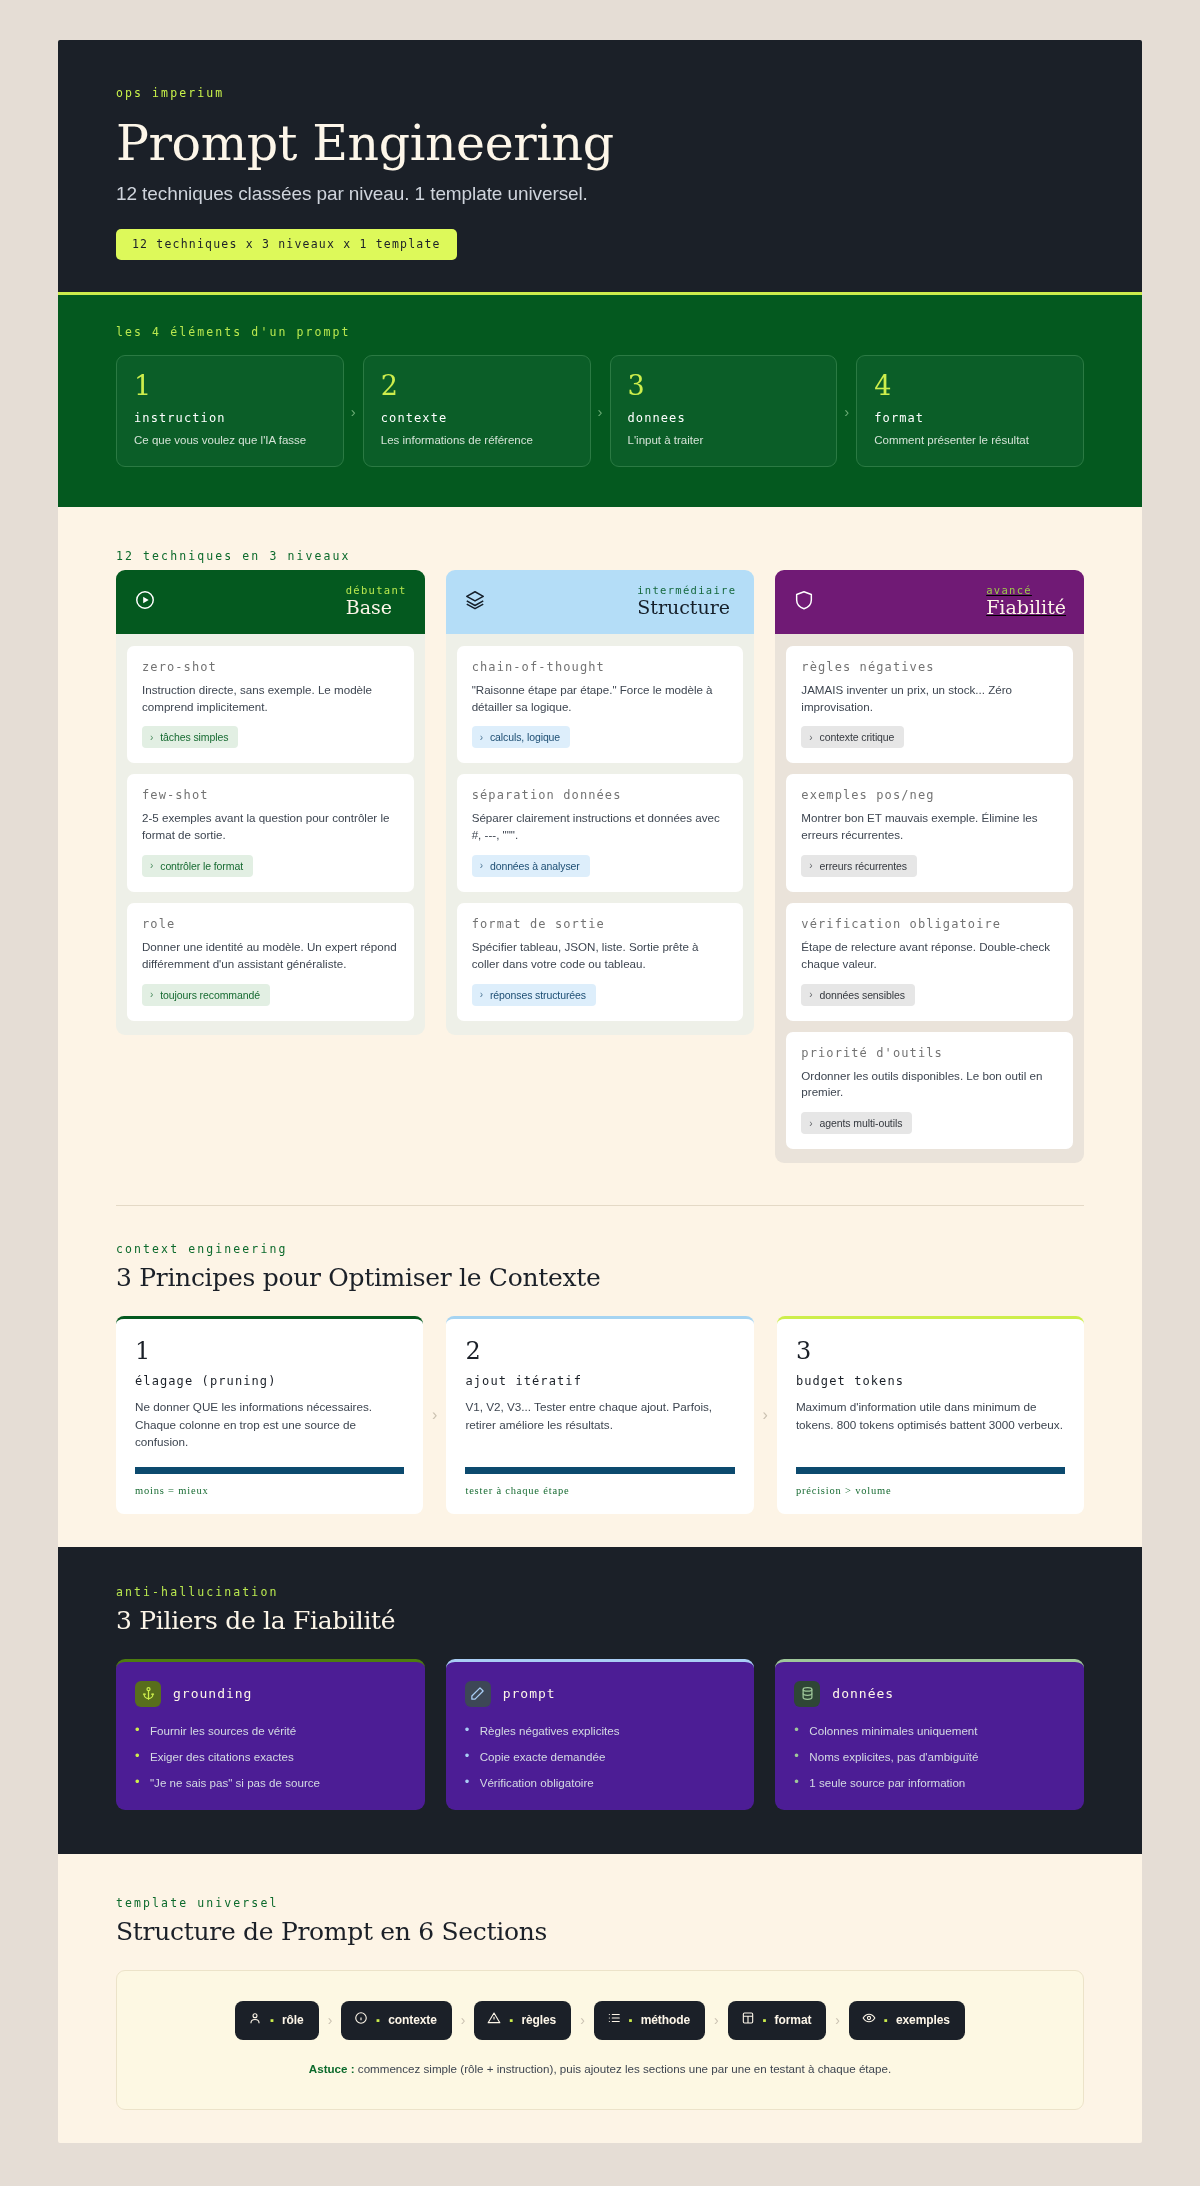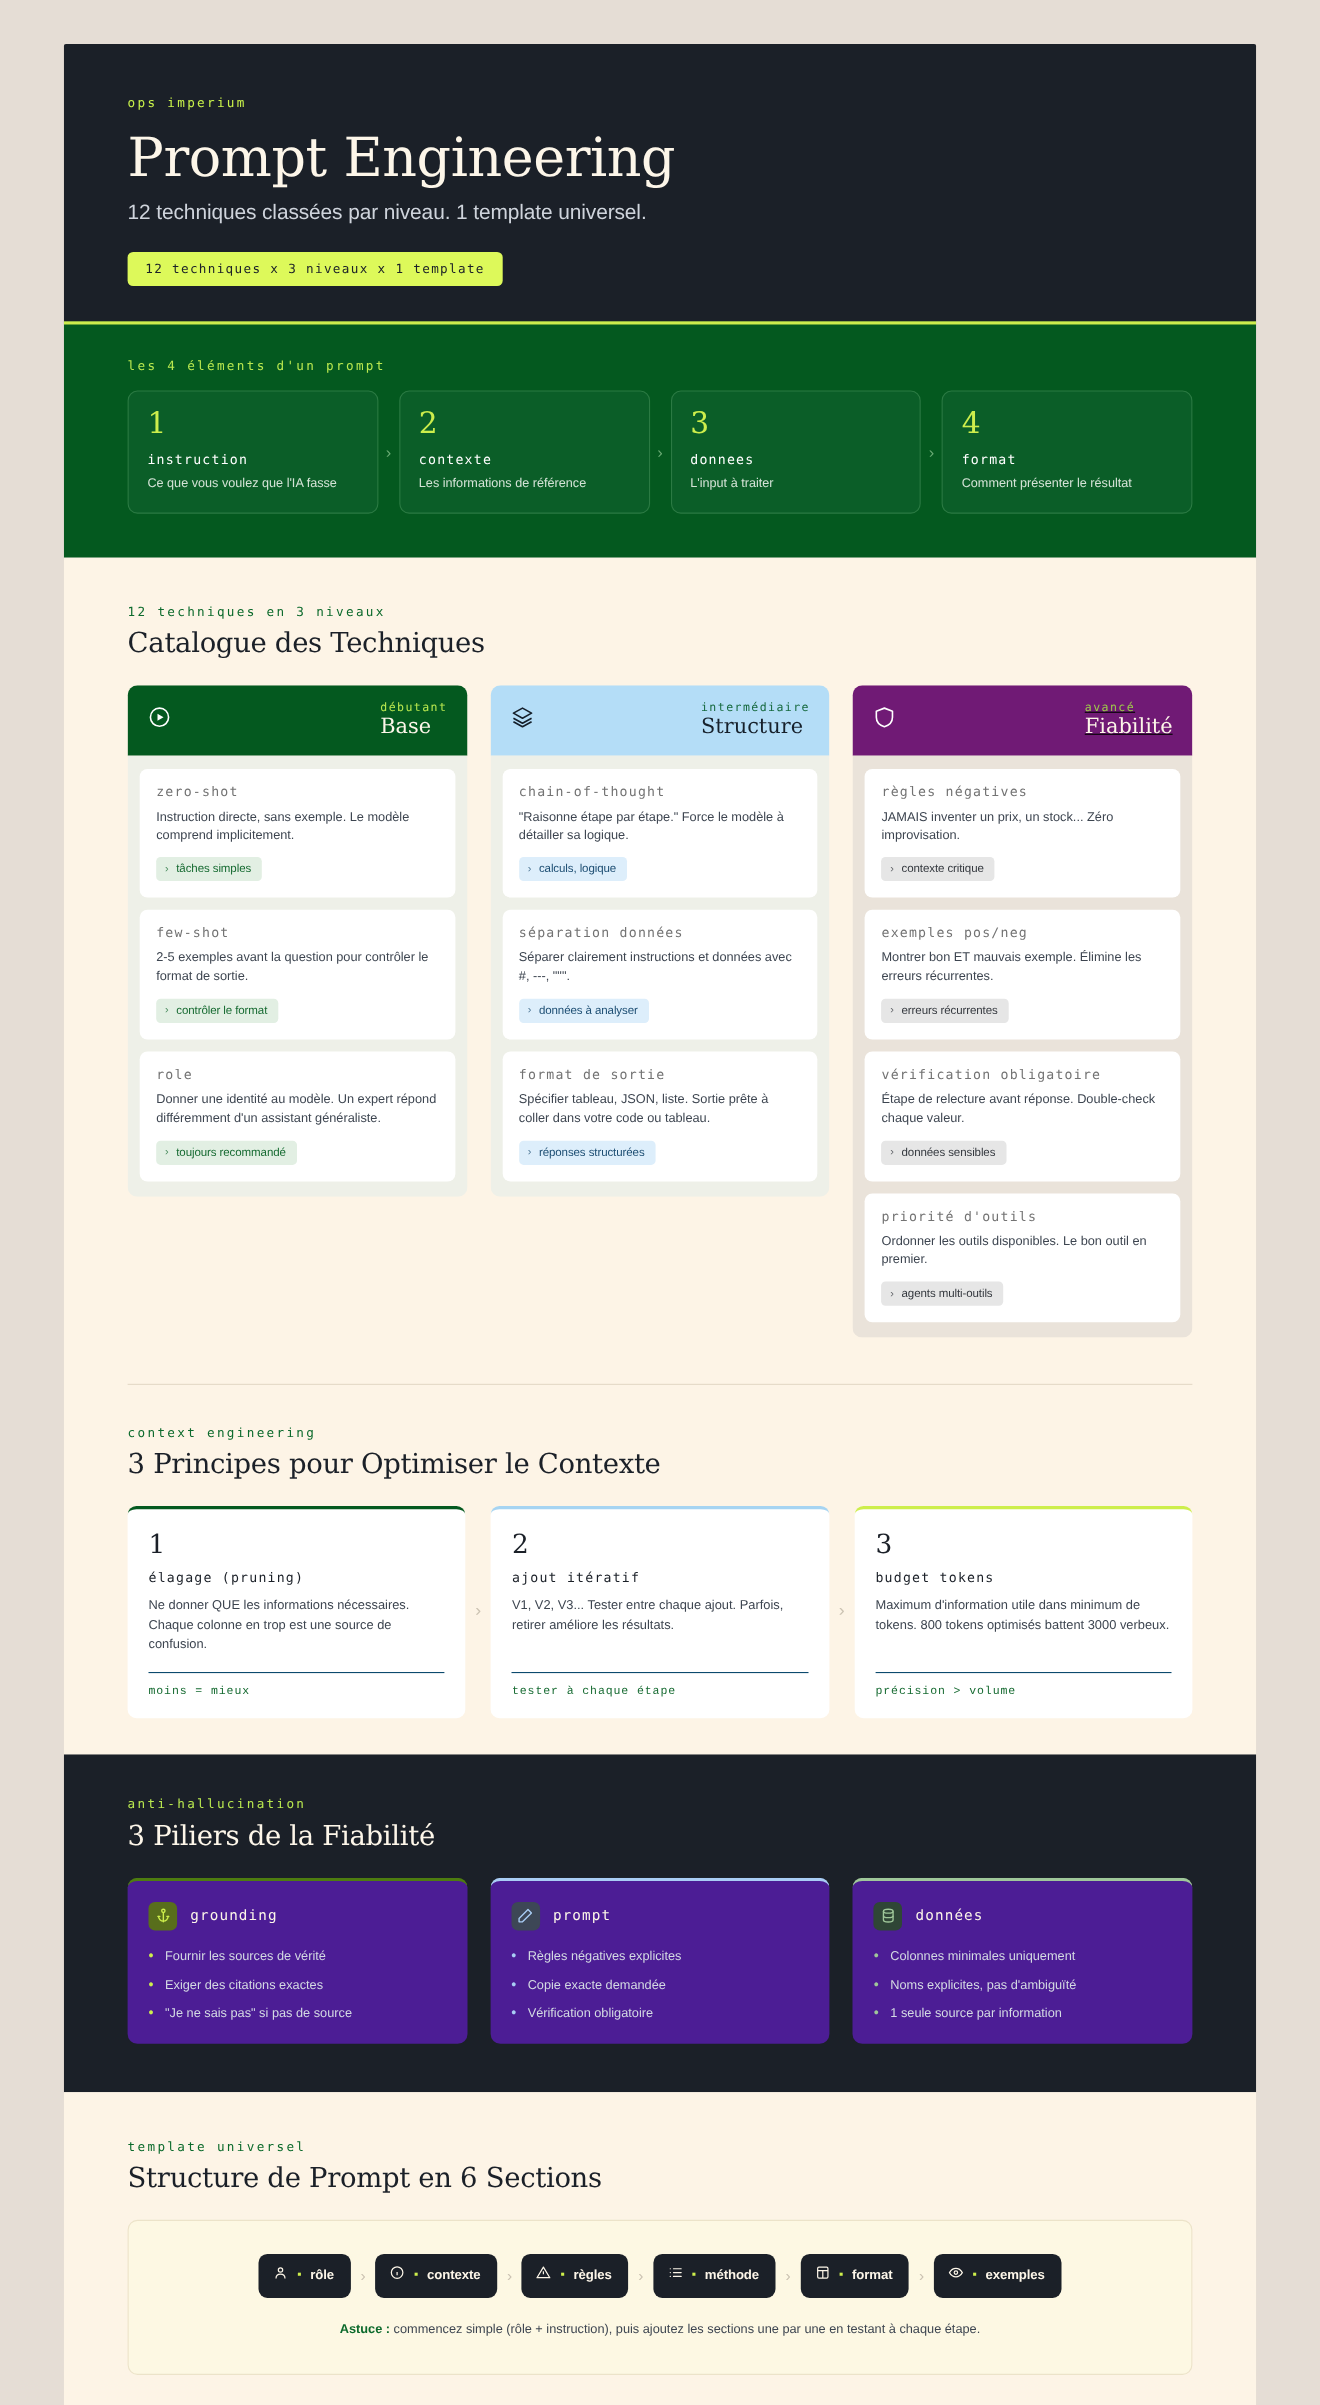--- a/index.html
+++ b/index.html
@@ -230,23 +230,23 @@
     margin-bottom: 10px;
   }
   .princ-desc {
     font-size: 11.7px;
     line-height: 1.5;
     color: #3d4550;
     margin-bottom: 16px;
     flex: 1 1 auto;
   }
   .princ-foot {
-    border-top: 1px solid #0c4a6e;
+    border-top: 7px solid #0c4a6e;
     padding-top: 11px;
-    font-family: Liberation Mono, monospace;
+    font-family: Liberation Serif, serif;
     font-size: 10.5px;
     letter-spacing: 0.8px;
     color: #176b32;
   }
   .pchev { align-self: center; color: #cbc2b2; font-size: 16px; padding: 0 9px; flex: 0 0 auto; }
 
   
   .dark { background: #1b2028; padding: 38px 58px 44px 58px; }
   .dark .kicker { color: #b9e84f; }
   .dark .sec-title { color: #fdf6e9; }
@@ -366,21 +366,20 @@
         <div class="elem-num">4</div>
         <div class="elem-key">format</div>
         <div class="elem-desc">Comment présenter le résultat</div>
       </div>
     </div>
   </section>
 
   <section class="cream">
 
     <div class="kicker">12 techniques en 3 niveaux</div>
-    <div class="sec-title">Catalogue des Techniques</div>
 
     <div class="cols">
 
       <div class="col base">
         <div class="col-head">
           <span class="ico">
             <svg width="22" height="22" viewBox="0 0 24 24" fill="none" stroke="#ffffff" stroke-width="1.6">
               <circle cx="12" cy="12" r="9"></circle>
                 <path d="M10 8.5l6 3.5-6 3.5z" fill="#ffffff" stroke="none"></path>
             </svg>

